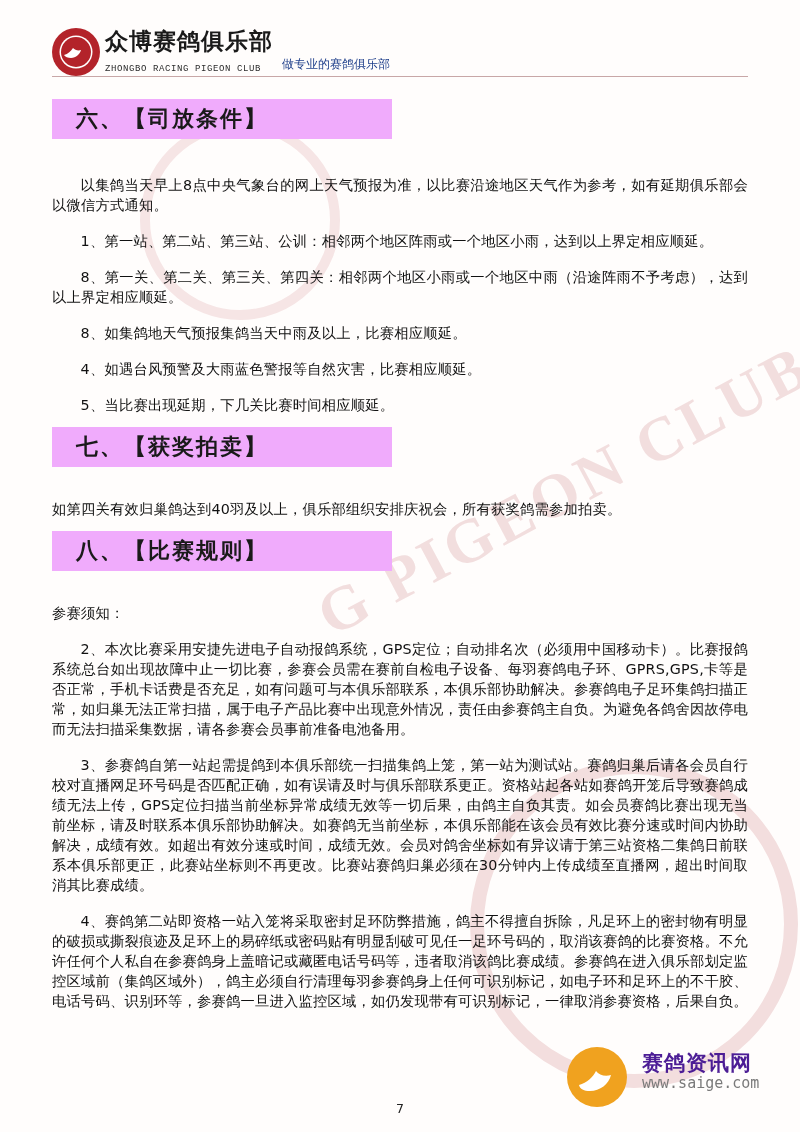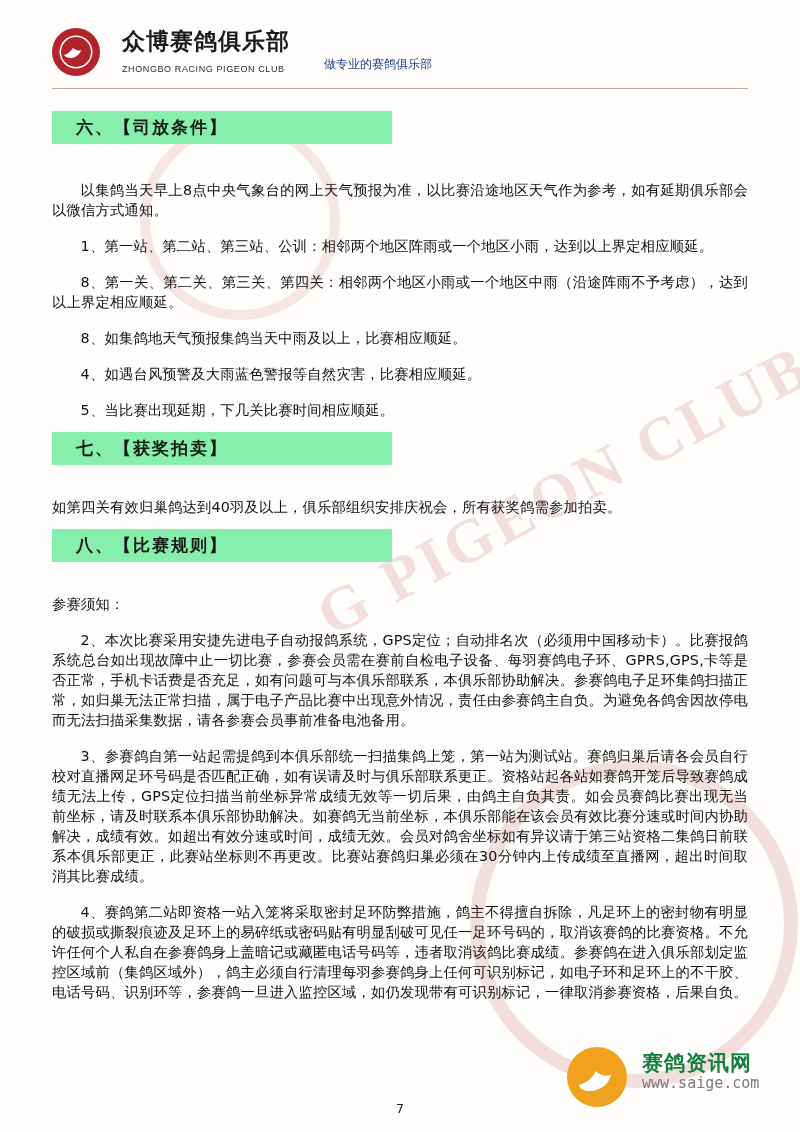--- a/index.html
+++ b/index.html
@@ -61,38 +61,37 @@
   .wm-site {
     position: absolute;
     left: 642px;
     top: 1052px;
     z-index: 2;
     color: #8a8a8a;
     line-height: 1.1;
   }
   .wm-site .t1 {
     font-size: 21px;
-    color: #15803d;
+    color: #4c1d95;
     font-weight: bold;
     letter-spacing: 1px;
   }
   .wm-site .t2 {
     font-size: 15px;
     color: #7a7a7a;
     font-family: "DejaVu Sans Mono", monospace;
   }
 
   
   .header {
     position: relative;
     z-index: 3;
     display: flex;
     align-items: center;
-    gap: 22px;
-    padding-bottom: 12px;
+    gap: 5px;
     border-bottom: 1.5px solid #c8a7a7;
     margin-bottom: 22px;
   }
   .logo-badge {
     width: 48px;
     height: 48px;
     border-radius: 50%;
     background: #b3232a;
     color: #fff;
     flex: 0 0 auto;
@@ -107,37 +106,37 @@
     font-size: 23px;
     font-weight: bold;
     color: #1a1a1a;
     letter-spacing: 1px;
   }
   .logo-en {
     font-size: 9px;
     color: #2b2b2b;
     letter-spacing: 0.6px;
     margin-top: 12px;
-    font-family: Liberation Sans, sans-serif;
+    font-family: Liberation Mono, monospace;
   }
   .logo-slogan {
     font-size: 12px;
     color: #1f3f8a;
-    margin-left: 12px;
+    margin-left: 4px;
     align-self: flex-end;
     padding-bottom: 3px;
   }
 
   
   .sec-head {
     position: relative;
     z-index: 3;
-    background: #86efac;
+    background: #f0abfc;
     color: #1a1a1a;
-    font-size: 17px;
+    font-size: 22px;
     font-weight: bold;
     letter-spacing: 2px;
     padding: 5px 20px 5px 24px;
     margin: 0 0 10px 0;
     width: 340px;
     box-sizing: border-box;
   }
 
   
   .para {

